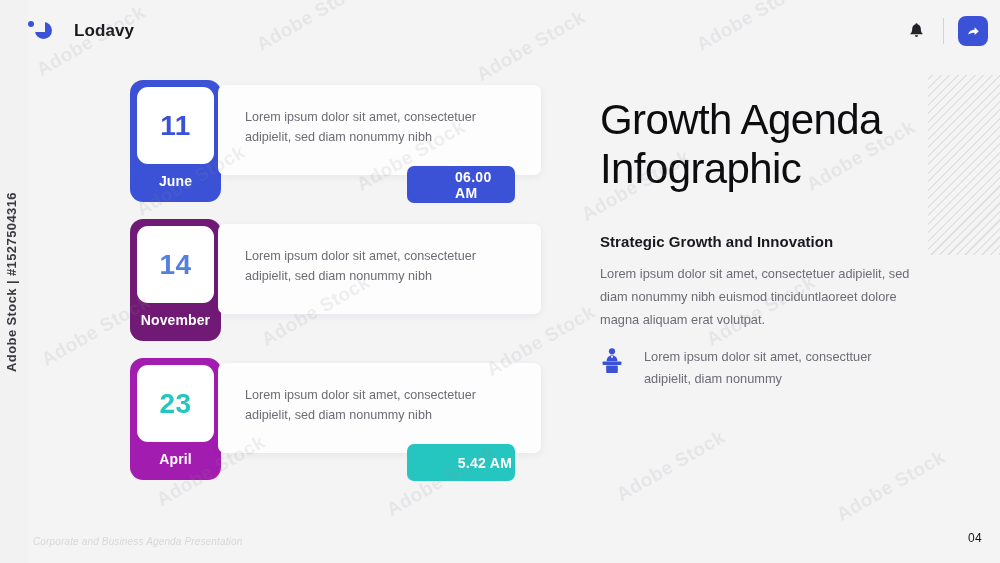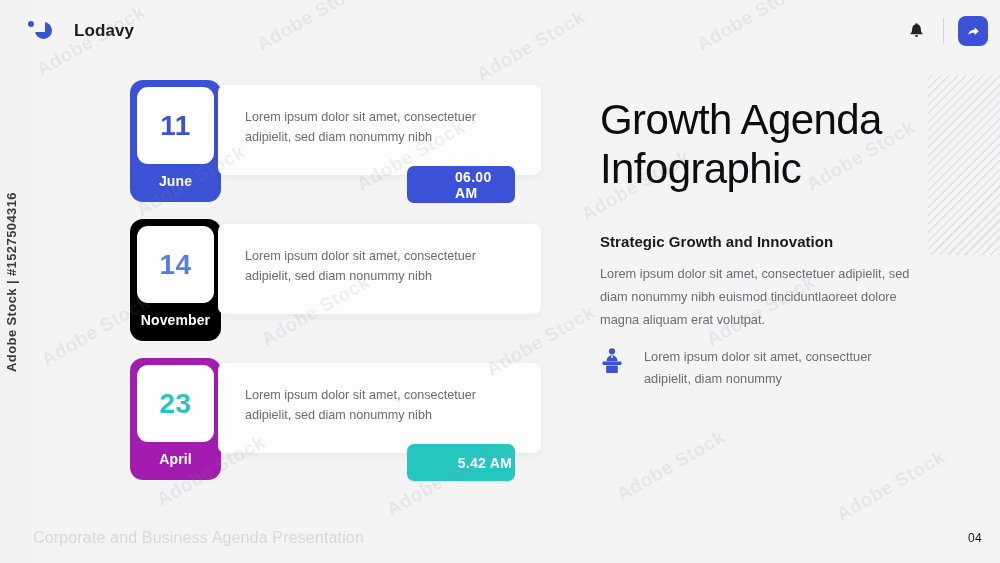--- a/index.html
+++ b/index.html
@@ -252,23 +252,24 @@
     font-size: 12.8px;
     line-height: 1.72;
     color: #6c6c74;
     width: 258px;
   }
 
   
   .footer-note {
     position: absolute;
     left: 5px; bottom: 16px;
-    font-size: 16px;
+    font-size: 10px;
     color: #d8d8da;
     letter-spacing: .15px;
+    font-style: italic;
   }
   .page-num {
     position: absolute;
     right: 18px; bottom: 18px;
     font-size: 12px;
     font-weight: 400;
     color: #141418;
     letter-spacing: .3px;
   }
 </style>
@@ -316,21 +317,21 @@
         </div>
         <span class="date-month">June</span>
       </div>
       <div class="content-card">
         <p>Lorem ipsum dolor sit amet, consectetuer adipielit, sed diam nonummy nibh</p>
       </div>
       <div class="time-badge" style="background:#3b51d6">06.00 AM</div>
     </div>
 
     <div class="row">
-      <div class="date-card" style="background:#000000">
+      <div class="date-card" style="background:#701a75">
         <div class="date-inner">
           <span class="date-num" style="color:#5380e0">14</span>
         </div>
         <span class="date-month">November</span>
       </div>
       <div class="content-card">
         <p>Lorem ipsum dolor sit amet, consectetuer adipielit, sed diam nonummy nibh</p>
       </div>
     </div>
 

